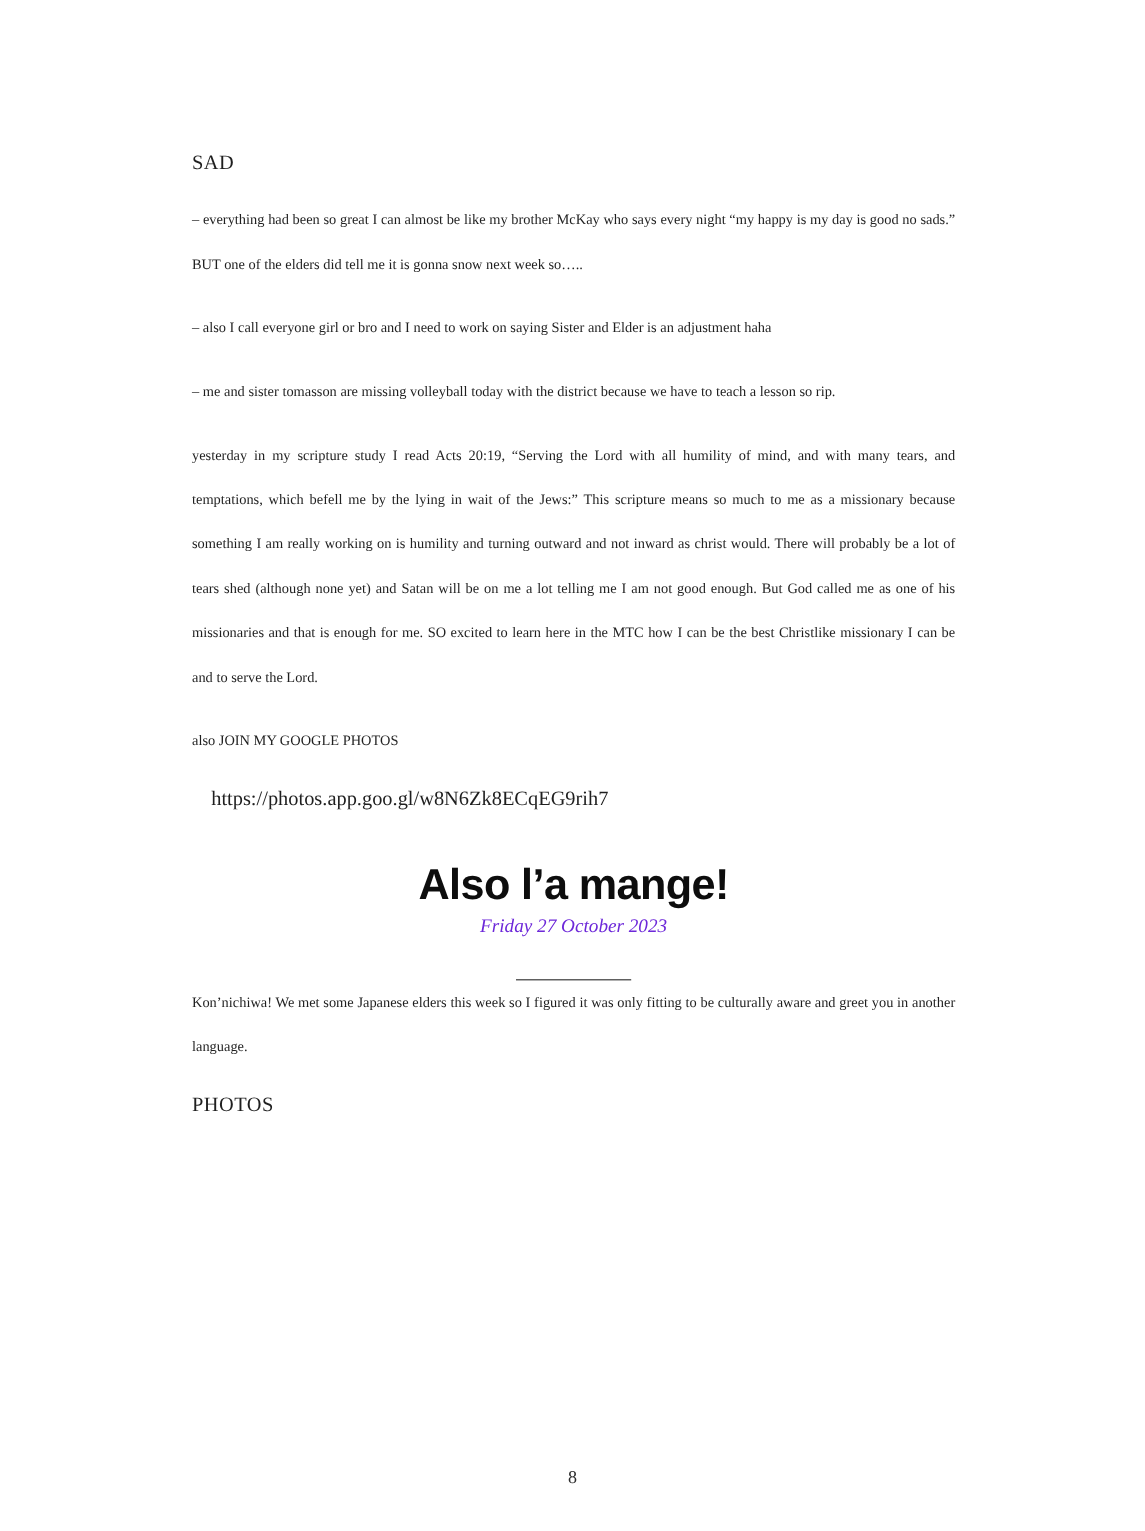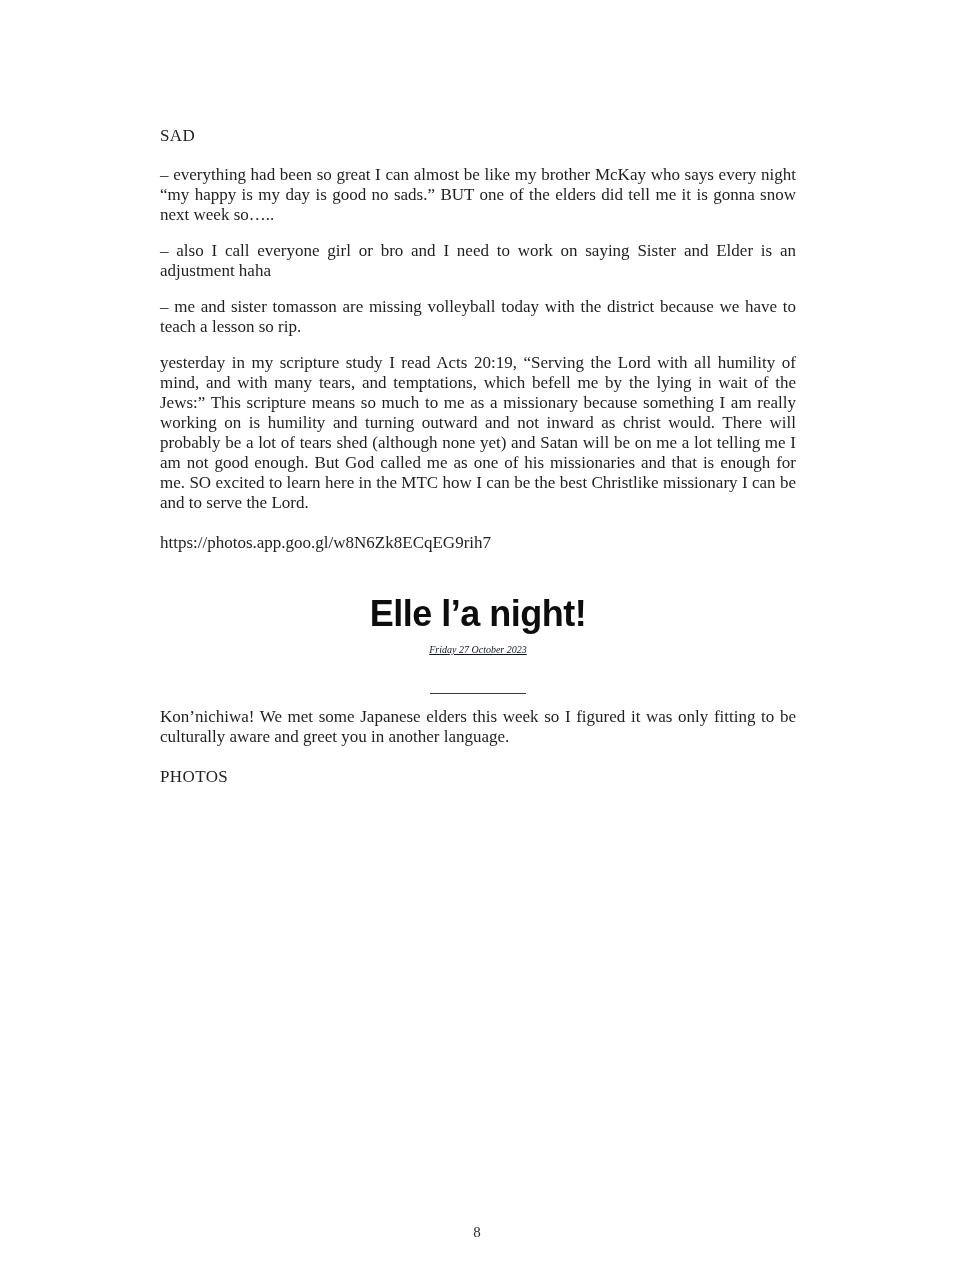--- a/index.html
+++ b/index.html
@@ -24,61 +24,60 @@
     width: 636px;
   }
   .section-heading {
     font-size: 17px;
     line-height: 27px;
     font-weight: normal;
     letter-spacing: 0.4px;
     margin-bottom: 16px;
   }
   .body-text {
-    font-size: 17px;
-    line-height: 20px;
+    font-size: 12px;
+    line-height: 37px;
     text-align: justify;
     margin-bottom: 16px;
   }
   .url-text {
     font-size: 17px;
     line-height: 27px;
     margin-bottom: 0;
     text-align: left;
     color: #1f1f1f;
     text-decoration: none;
     display: block;
+    margin-left: 16px;
   }
   .entry-title {
     margin-top: 36px;
     font-family: "Liberation Sans", sans-serif;
     font-weight: 700;
     font-size: 36px;
     line-height: 44px;
     letter-spacing: -0.5px;
     text-align: center;
     color: #0d0d0d;
   }
   .entry-date {
     margin-top: 4px;
     font-style: italic;
-    font-size: 10px;
+    font-size: 16px;
     line-height: 19px;
     text-align: center;
-    color: #0f172a;
-    text-decoration: underline;
+    color: #6d28d9;
   }
   .separator {
     width: 96px;
     height: 1px;
     background: #3a3a3a;
     margin: 34px auto 0 auto;
   }
   .after-separator {
-    margin-top: 13px;
   }
   .page-number {
     position: absolute;
     left: 0;
     right: 0;
     top: 1224px;
     text-align: center;
     font-size: 15px;
     color: #2a2a2a;
   }
@@ -94,24 +93,25 @@
     <p class="body-text">– everything had been so great I can almost be like my brother McKay who says every night “my happy is my day is good no sads.” BUT one of the elders did tell me it is gonna snow next week so…..</p>
 
     <p class="body-text">– also I call everyone girl or bro and I need to work on saying Sister and Elder is an adjustment haha</p>
 
     <p class="body-text">– me and sister tomasson are missing volleyball today with the district because we have to teach a lesson so rip.</p>
 
 
     <p class="body-text">yesterday in my scripture study I read Acts 20:19, “Serving the Lord with all humility of mind, and with many tears, and temptations, which befell me by the lying in wait of the Jews:” This scripture means so much to me as a missionary because something I am really working on is humility and turning outward and not inward as christ would. There will probably be a lot of tears shed (although none yet) and Satan will be on me a lot telling me I am not good enough. But God called me as one of his missionaries and that is enough for me. SO excited to learn here in the MTC how I can be the best Christlike missionary I can be and to serve the Lord.</p>
 
 
+    <p class="body-text">also JOIN MY GOOGLE PHOTOS</p>
 
     <a class="url-text">https://photos.app.goo.gl/w8N6Zk8ECqEG9rih7</a>
 
-    <h1 class="entry-title">Elle l’a night!</h1>
+    <h1 class="entry-title">Also l’a mange!</h1>
 
     <div class="entry-date">Friday 27 October 2023</div>
 
     <div class="separator"></div>
 
     <p class="body-text after-separator">Kon’nichiwa! We met some Japanese elders this week so I figured it was only fitting to be culturally aware and greet you in another language.</p>
 
 
     <p class="section-heading">PHOTOS</p>
 

